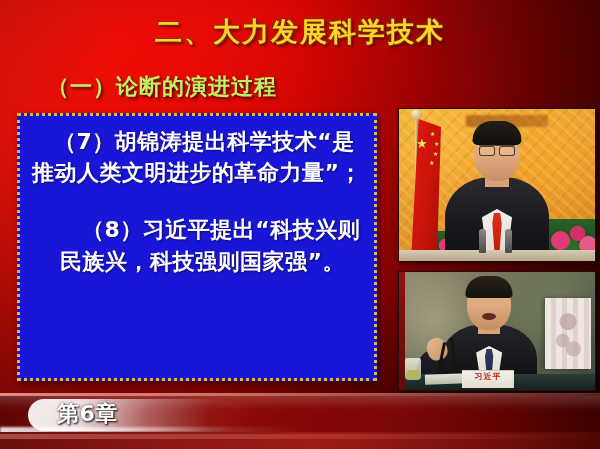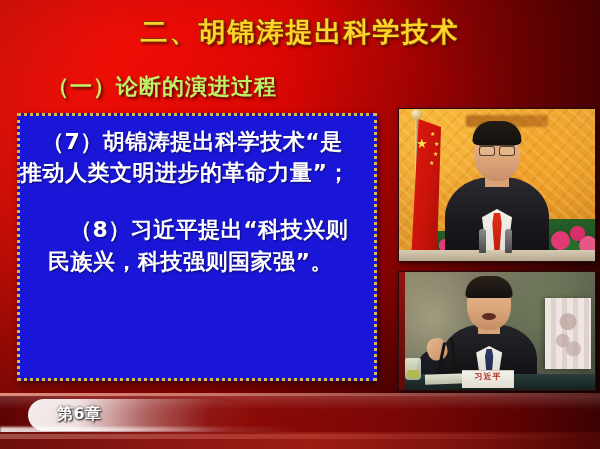--- a/index.html
+++ b/index.html
@@ -70,21 +70,21 @@
   .textbox {
     position: absolute;
     left: 17px;
     top: 113px;
     width: 360px;
     height: 268px;
     box-sizing: border-box;
     background: #1a16d8;
     border: 3px dotted #d9b84a;
     box-shadow: 2px 3px 6px rgba(0,0,0,0.45);
-    padding: 10px 12px 8px 0;
+    padding: 10px 12px 8px 12px;
   }
   .para {
     color: #ffffff;
     font-size: 22px;
     font-weight: bold;
     line-height: 1.42;
     text-indent: 22px;
     letter-spacing: 0.5px;
     text-shadow: 1px 1px 2px rgba(0,0,0,0.5);
     margin: 0;
@@ -463,41 +463,41 @@
     background: linear-gradient(90deg, rgba(255,190,175,0.35), rgba(255,150,130,0.18) 55%, rgba(255,120,100,0) 100%);
   }
   .footer-text {
     position: absolute;
     left: 57px; top: 7px;
     height: 28px;
     display: flex;
     align-items: center;
     gap: 14px;
     color: #ffffff;
-    font-size: 16px;
+    font-size: 22px;
     font-weight: bold;
     letter-spacing: 0.5px;
     text-shadow: 1px 1px 2px rgba(0,0,0,0.8);
     white-space: nowrap;
   }
   .footer-chapter {
     color: #ffffff;
     text-shadow: 1px 1px 2px rgba(0,0,0,0.9), 0 0 3px rgba(0,0,0,0.6);
   }
 </style>
 </head>
 <body>
 
 <div class="slide">
 
   <div class="bg-base"></div>
   <div class="bg-sheen"></div>
   <div class="bg-vignette"></div>
 
-  <div class="title">二、胡锦涛提出科学技术</div>
+  <div class="title">二、大力发展科学技术</div>
 
   <div class="subtitle">（一）论断的演进过程</div>
 
   <div class="textbox">
     <p class="para">（7）胡锦涛提出科学技术“是推动人类文明进步的革命力量”；</p>
     <p class="para">（8）习近平提出“科技兴则民族兴，科技强则国家强”。</p>
   </div>
 
   <div class="photo photo-hu">
     <div class="ph-inner">

